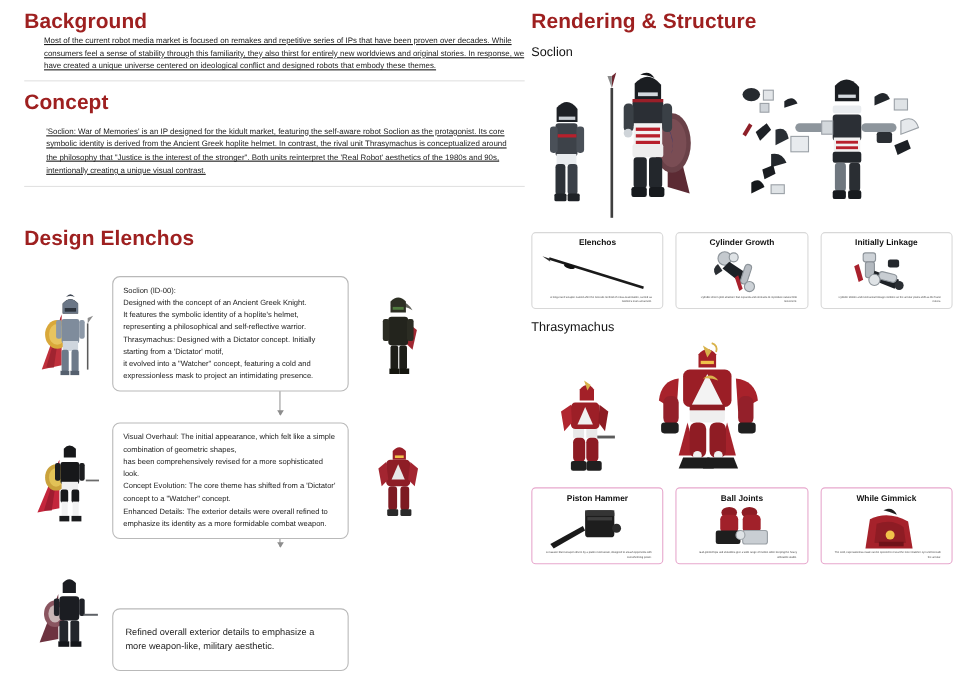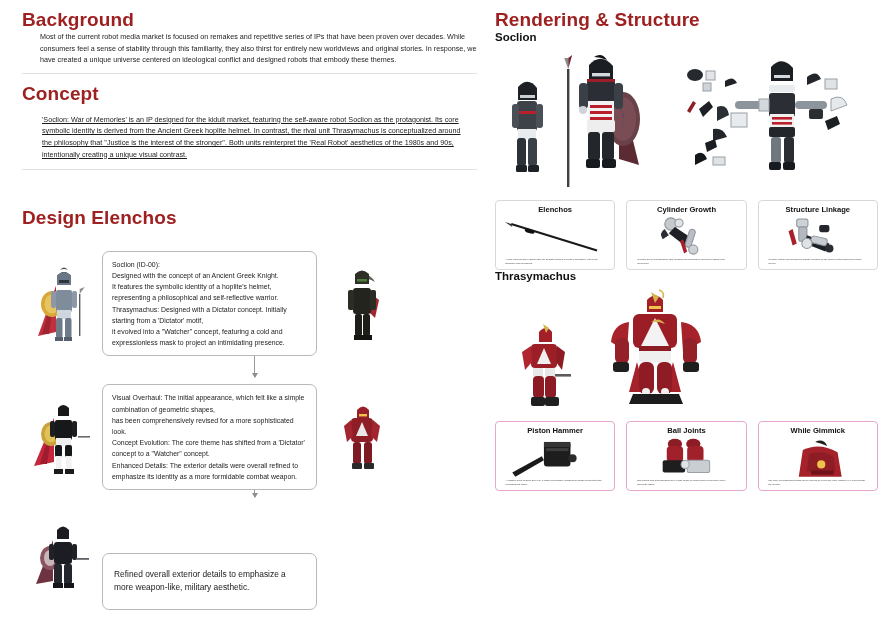--- a/index.html
+++ b/index.html
@@ -19,21 +19,21 @@
     color: #9e2020; line-height: 1.1;
   }
   .sub-head { font-size: 12.5px; font-weight: 700; color: #111; }
   .body-txt { font-size: 7.2px; line-height: 1.62; color: #1c1c1c; }
   .rule { border-top: 1px solid #e2e2e2; width: 100%; }
 
   
   .col-left { position: absolute; left: 22px; top: 10px; width: 455px; }
   .blk-bg { margin-left: 0; }
   .blk-bg .sub-head { margin: 9px 0 7px 18px; }
-  .blk-bg .body-txt { margin-left: 18px; }
+  .blk-bg .body-txt { margin-left: 18px; text-decoration: underline; }
   .blk-concept { margin-top: 10px; }
   .blk-concept .body-txt { margin: 9px 0 0 20px; text-decoration: underline; }
 
   
   .dp-wrap { position: absolute; left: 22px; top: 208px; width: 460px; }
   .dp-rows { position: relative; margin-top: 22px; }
   .dp-row { position: relative; display: flex; align-items: flex-end; }
   .dp-fig { width: 80px; flex: 0 0 80px; display: flex; align-items: flex-start; justify-content: center; }
   .dp-box {
     border: 1px solid #b9b9b9; border-radius: 7px; background: #fff;
@@ -43,30 +43,30 @@
   .dp-box.tall { min-height: 88px; }
   .dp-fig-r { width: 92px; flex: 0 0 92px; display: flex; align-items: flex-start; justify-content: center; }
   .arrow { position: absolute; width: 1px; background: #9a9a9a; left: 50%; }
   .arrow::after {
     content: ""; position: absolute; bottom: -1px; left: -2.5px;
     border-left: 3px solid transparent; border-right: 3px solid transparent;
     border-top: 5px solid #8d8d8d;
   }
 
   
-  .col-right { position: absolute; left: 495px; top: 10px; width: 383px; }
-  .r-sub { font-size: 11.5px; font-weight: 700; color: #111; }
+  .col-right { position: absolute; left: 483px; top: 10px; width: 383px; }
+  .r-sub { font-size: 11.5px; font-weight: 400; color: #111; margin-top: 11px; }
 
   .render-strip { position: relative; height: 150px; margin-top: 2px; }
   .render-strip.thr { height: 132px; }
 
   .cards { display: flex; gap: 11px; margin-top: 5px; }
   .card {
     flex: 1 1 0; border: 1px solid #d8d8d8; border-radius: 4px;
-    background: #fff; padding: 4px 3px 3px; text-align: left;
+    background: #fff; padding: 4px 3px 3px; text-align: right;
     height: 70px; display: flex; flex-direction: column; align-items: center;
   }
   .card.pink { border-color: #e7a8cd; }
   .card-title { font-size: 7.6px; font-weight: 700; color: #111; }
   .card-art { flex: 1 1 auto; width: 100%; position: relative; }
   .card-cap {
     font-size: 2.6px; line-height: 1.45; color: #3b3b3b;
     transform: scale(.92); width: 96%;
   }
 
@@ -337,21 +337,21 @@
               <rect x="56" y="14" width="6" height="18" rx="3" fill="#b9bec4" stroke="#8d949a" transform="rotate(18 59 23)"></rect>
               <path d="M52 24 l4 12 l-3 2 l-4 -12 z" fill="#a8202c"></path>
               <circle cx="62" cy="34" r="4.5" fill="#cdd2d7" stroke="#8d949a"></circle>
               <path d="M34 14 q-6 4 -2 10 l6 -4 z" fill="#2a2e33"></path>
             </svg>
           </div>
           <div class="card-cap">Cylinder-driven joint structure that expands and contracts to reproduce natural limb movement.</div>
         </div>
 
         <div class="card">
-          <div class="card-title">Structure Linkage</div>
+          <div class="card-title">Initially Linkage</div>
           <div class="card-art">
             <svg width="100%" height="100%" viewBox="0 0 110 42" preserveAspectRatio="xMidYMid meet" aria-hidden="true">
               <rect x="34" y="4" width="11" height="8" rx="2" fill="#cdd2d7" stroke="#8d949a"></rect>
               <rect x="36" y="12" width="8" height="14" rx="2" fill="#b3b9bf" stroke="#8d949a"></rect>
               <path d="M30 14 l4 14 l-4 2 l-4 -14 z" fill="#a8202c"></path>
               <path d="M44 20 L66 28 L62 36 L42 28 Z" fill="#1d2126"></path>
               <rect x="48" y="22" width="16" height="7" rx="3" fill="#c8cdd2" stroke="#8d949a" transform="rotate(14 56 25)"></rect>
               <circle cx="44" cy="28" r="5" fill="#dfe3e6" stroke="#8d949a"></circle>
               <circle cx="66" cy="33" r="4" fill="#2a2e33"></circle>
               <rect x="56" y="10" width="10" height="7" rx="2" fill="#23272c"></rect>

